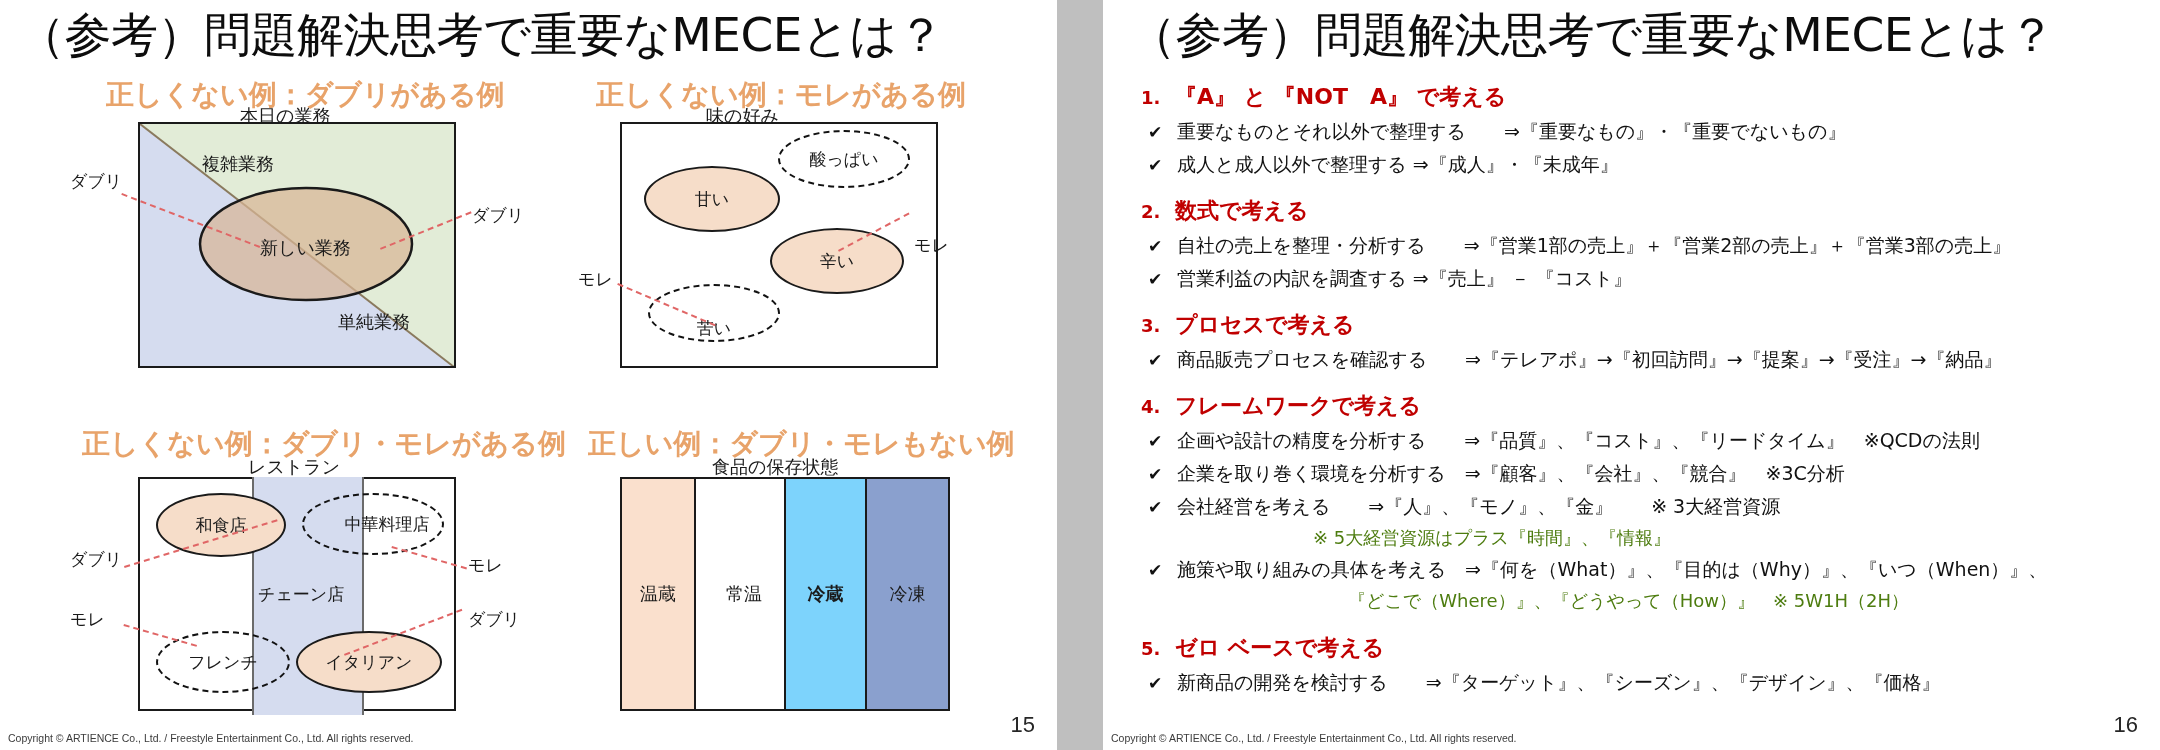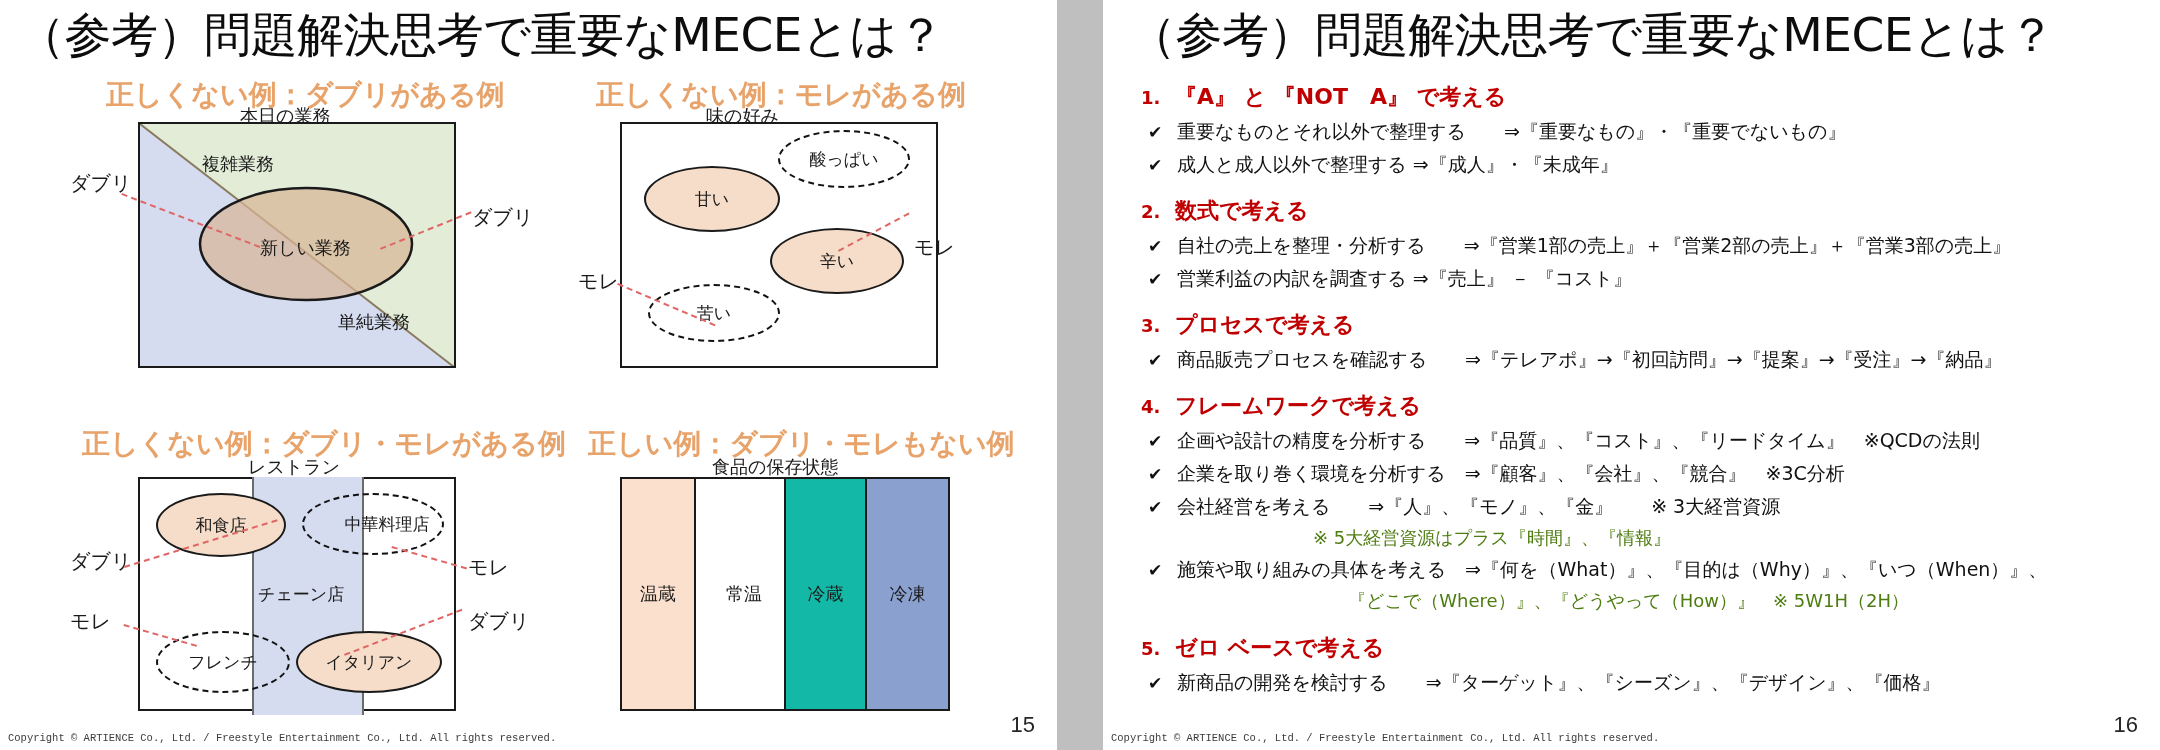--- a/index.html
+++ b/index.html
@@ -31,21 +31,21 @@
   }
   .slide.right .slide-title { left: 26px; }
 
   
   .footer-copy {
     position: absolute;
     left: 8px; bottom: 6px;
     font-size: 10.5px;
     color: #3b3b3b;
     white-space: nowrap;
-    font-family: Liberation Mono, monospace;
+    font-family: Liberation Sans, sans-serif;
   }
   .page-num {
     position: absolute;
     right: 22px; bottom: 12px;
     font-size: 22px;
     color: #262626;
     font-family: "Liberation Sans", sans-serif;
   }
 
   
@@ -76,21 +76,21 @@
     border-radius: 50%;
     display: flex; align-items: center; justify-content: center;
     font-size: 17px; color: #1a1a1a;
     font-family: "DejaVu Sans", "Liberation Sans", sans-serif;
   }
   .ellipse.solid { border: 2.5px solid #1a1a1a; background: #f6ddc9; }
   .ellipse.dashed { border: 2.5px dashed #111111; background: transparent; }
 
   .annot {
     position: absolute;
-    font-size: 20px;
+    font-size: 17px;
     color: #1a1a1a;
     white-space: nowrap;
     font-family: Liberation Sans, sans-serif;
   }
   .dashline {
     position: absolute;
     height: 0;
     border-top: 2.2px dashed #e06666;
     transform-origin: 0 0;
   }
@@ -168,21 +168,21 @@
     <div class="box-frame" style="left:620px; top:122px; width:318px; height:246px;">
       <div class="ellipse solid" style="left:22px; top:42px; width:136px; height:66px;">
         <span>甘い</span>
       </div>
       <div class="ellipse dashed" style="left:156px; top:6px; width:132px; height:58px;">
         <span>酸っぱい</span>
       </div>
       <div class="ellipse solid" style="left:148px; top:104px; width:134px; height:66px;">
         <span>辛い</span>
       </div>
-      <div class="ellipse dashed" style="left:26px; top:160px; width:132px; height:58px;">
+      <div class="ellipse dashed" style="left:26px; top:160px; width:132px; height:58px;align-items:flex-end;">
         <span>苦い</span>
       </div>
     </div>
 
     <div class="annot" style="left:914px; top:234px;">モレ</div>
     <div class="dashline" style="left:838px; top:250px; width:80px; transform:rotate(-28deg);"></div>
 
     <div class="annot" style="left:578px; top:268px;">モレ</div>
     <div class="dashline" style="left:618px; top:283px; width:106px; transform:rotate(23deg);"></div>
 
@@ -224,21 +224,21 @@
     <div class="quad-caption" style="left:588px; top:425px;">正しい例：ダブリ・モレもない例</div>
     <div class="diagram-label" style="left:712px; top:455px;text-align:center;">食品の保存状態</div>
 
     <div class="box-frame" style="left:620px; top:477px; width:330px; height:234px; overflow:hidden;">
       <div class="food-col" style="left:0; width:74px; background:#fae0cd;">
         <span>温蔵</span>
       </div>
       <div class="food-col" style="left:82px; width:82px; background:#ffffff;">
         <span>常温</span>
       </div>
-      <div class="food-col" style="left:164px; width:81px; background:#14b8a6;">
+      <div class="food-col" style="left:164px; width:81px; background:#7dd3fc;font-weight:bold;">
         <span>冷蔵</span>
       </div>
       <div class="food-col" style="left:245px; width:81px; background:#8aa0ce;">
         <span>冷凍</span>
       </div>
     </div>
 
     <div class="footer-copy">Copyright © ARTIENCE Co., Ltd. / Freestyle Entertainment Co., Ltd. All rights reserved.</div>
     <div class="page-num">15</div>
   </div>

